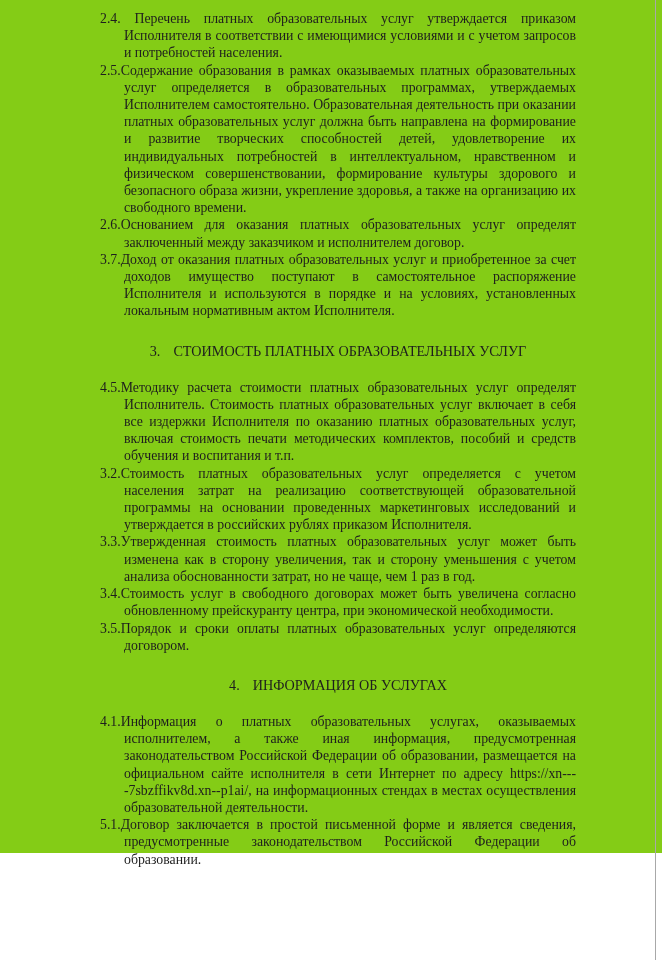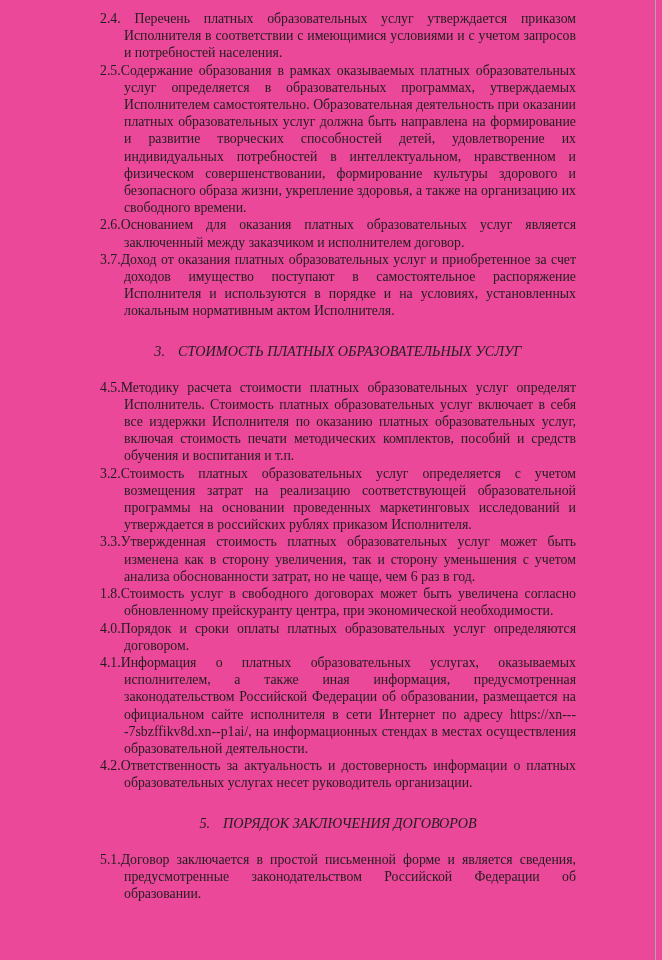--- a/index.html
+++ b/index.html
@@ -12,22 +12,22 @@
     height: 960px;
     overflow: hidden;
     position: relative;
     font-family: "Liberation Serif", "DejaVu Serif", serif;
     color: #1e1e1e;
   }
   .page {
     position: absolute;
     left: 0; top: 0;
     width: 662px;
-    height: 960px;
-    background: #ec4899;
+    height: 853px;
+    background: #84cc16;
   }
   .page-edge {
     position: absolute;
     left: 655px;
     top: 0;
     width: 1px;
     height: 960px;
     background: #a8a8a8;
   }
   .doc-body {
@@ -47,40 +47,38 @@
   }
   p.item .num {
     white-space: pre;
   }
   .heading {
     margin: 22px 0 19px 0;
     font-size: 14.2px;
     line-height: 18px;
     text-align: right;
     text-align-last: center;
-    font-style: italic;
   }
   .heading .hnum {
     margin-right: 13px;
   }
 </style>
 </head>
 <body>
 
 <div class="page">
   <div class="doc-body">
       <p class="item"><span class="num">2.4.</span><span> Перечень платных образовательных услуг утверждается приказом Исполнителя в соответствии с имеющимися условиями и с учетом запросов и потребностей населения.</span></p>
       <p class="item"><span class="num">2.5.</span><span>Содержание образования в рамках оказываемых платных образовательных услуг определяется в образовательных программах, утверждаемых Исполнителем самостоятельно. Образовательная деятельность при оказании платных образовательных услуг должна быть направлена на формирование и развитие творческих способностей детей, удовлетворение их индивидуальных потребностей в интеллектуальном, нравственном и физическом совершенствовании, формирование культуры здорового и безопасного образа жизни, укрепление здоровья, а также на организацию их свободного времени.</span></p>
-      <p class="item"><span class="num">2.6.</span><span>Основанием для оказания платных образовательных услуг является заключенный между заказчиком и исполнителем договор.</span></p>
+      <p class="item"><span class="num">2.6.</span><span>Основанием для оказания платных образовательных услуг определят заключенный между заказчиком и исполнителем договор.</span></p>
       <p class="item"><span class="num">3.7.</span><span>Доход от оказания платных образовательных услуг и приобретенное за счет доходов имущество поступают в самостоятельное распоряжение Исполнителя и используются в порядке и на условиях, установленных локальным нормативным актом Исполнителя.</span></p>
       <div class="heading"><span class="hnum">3.</span><span>СТОИМОСТЬ ПЛАТНЫХ ОБРАЗОВАТЕЛЬНЫХ УСЛУГ</span></div>
       <p class="item"><span class="num">4.5.</span><span>Методику расчета стоимости платных образовательных услуг определят Исполнитель. Стоимость платных образовательных услуг включает в себя все издержки Исполнителя по оказанию платных образовательных услуг, включая стоимость печати методических комплектов, пособий и средств обучения и воспитания и т.п.</span></p>
-      <p class="item"><span class="num">3.2.</span><span>Стоимость платных образовательных услуг определяется с учетом возмещения затрат на реализацию соответствующей образовательной программы на основании проведенных маркетинговых исследований и утверждается в российских рублях приказом Исполнителя.</span></p>
-      <p class="item"><span class="num">3.3.</span><span>Утвержденная стоимость платных образовательных услуг может быть изменена как в сторону увеличения, так и сторону уменьшения с учетом анализа обоснованности затрат, но не чаще, чем 6 раз в год.</span></p>
-      <p class="item"><span class="num">1.8.</span><span>Стоимость услуг в свободного договорах может быть увеличена согласно обновленному прейскуранту центра, при экономической необходимости.</span></p>
-      <p class="item"><span class="num">4.0.</span><span>Порядок и сроки оплаты платных образовательных услуг определяются договором.</span></p>
+      <p class="item"><span class="num">3.2.</span><span>Стоимость платных образовательных услуг определяется с учетом населения затрат на реализацию соответствующей образовательной программы на основании проведенных маркетинговых исследований и утверждается в российских рублях приказом Исполнителя.</span></p>
+      <p class="item"><span class="num">3.3.</span><span>Утвержденная стоимость платных образовательных услуг может быть изменена как в сторону увеличения, так и сторону уменьшения с учетом анализа обоснованности затрат, но не чаще, чем 1 раз в год.</span></p>
+      <p class="item"><span class="num">3.4.</span><span>Стоимость услуг в свободного договорах может быть увеличена согласно обновленному прейскуранту центра, при экономической необходимости.</span></p>
+      <p class="item"><span class="num">3.5.</span><span>Порядок и сроки оплаты платных образовательных услуг определяются договором.</span></p>
+      <div class="heading"><span class="hnum">4.</span><span>ИНФОРМАЦИЯ ОБ УСЛУГАХ</span></div>
       <p class="item"><span class="num">4.1.</span><span>Информация о платных образовательных услугах, оказываемых исполнителем, а также иная информация, предусмотренная законодательством Российской Федерации об образовании, размещается на официальном сайте исполнителя в сети Интернет по адресу https://xn----7sbzffikv8d.xn--p1ai/, на информационных стендах в местах осуществления образовательной деятельности.</span></p>
-      <p class="item"><span class="num">4.2.</span><span>Ответственность за актуальность и достоверность информации о платных образовательных услугах несет руководитель организации.</span></p>
-      <div class="heading"><span class="hnum">5.</span><span>ПОРЯДОК ЗАКЛЮЧЕНИЯ ДОГОВОРОВ</span></div>
       <p class="item"><span class="num">5.1.</span><span>Договор заключается в простой письменной форме и является сведения, предусмотренные законодательством Российской Федерации об образовании.</span></p>
     </div>
   <div class="page-edge"></div>
 </div>
 
 </body></html>

